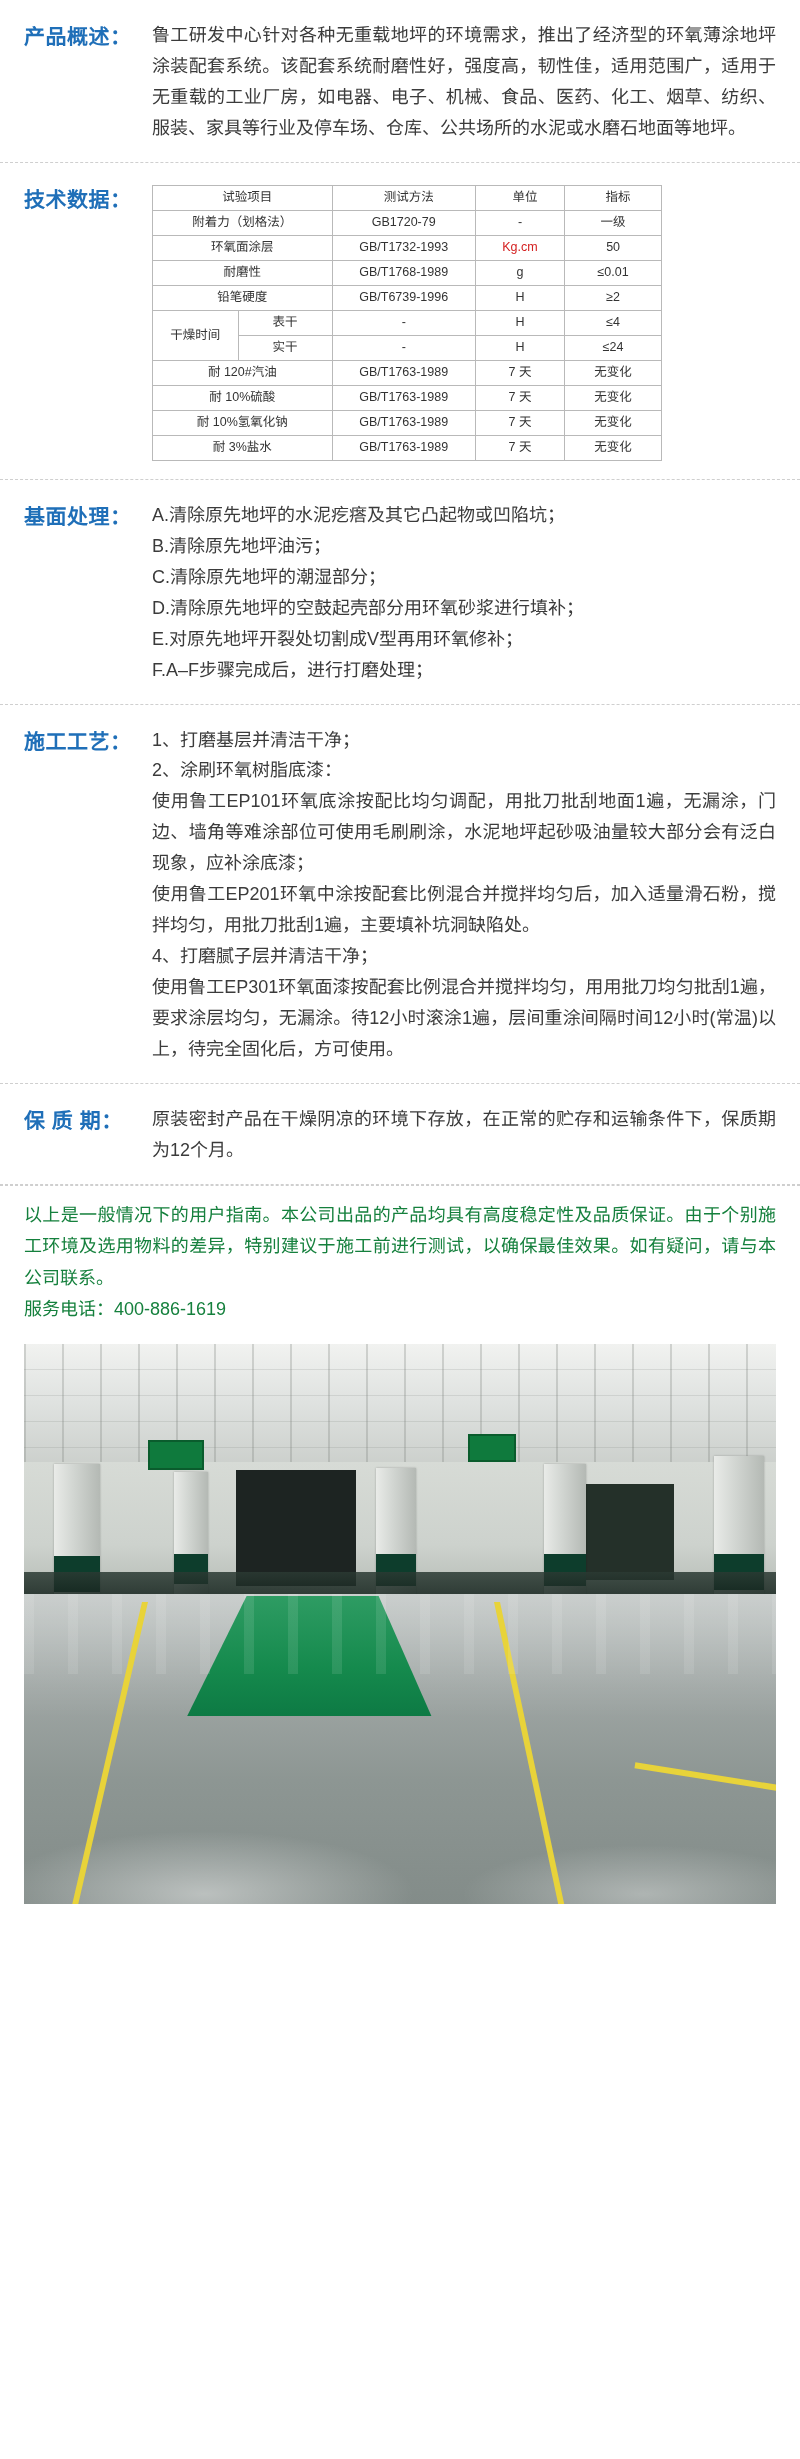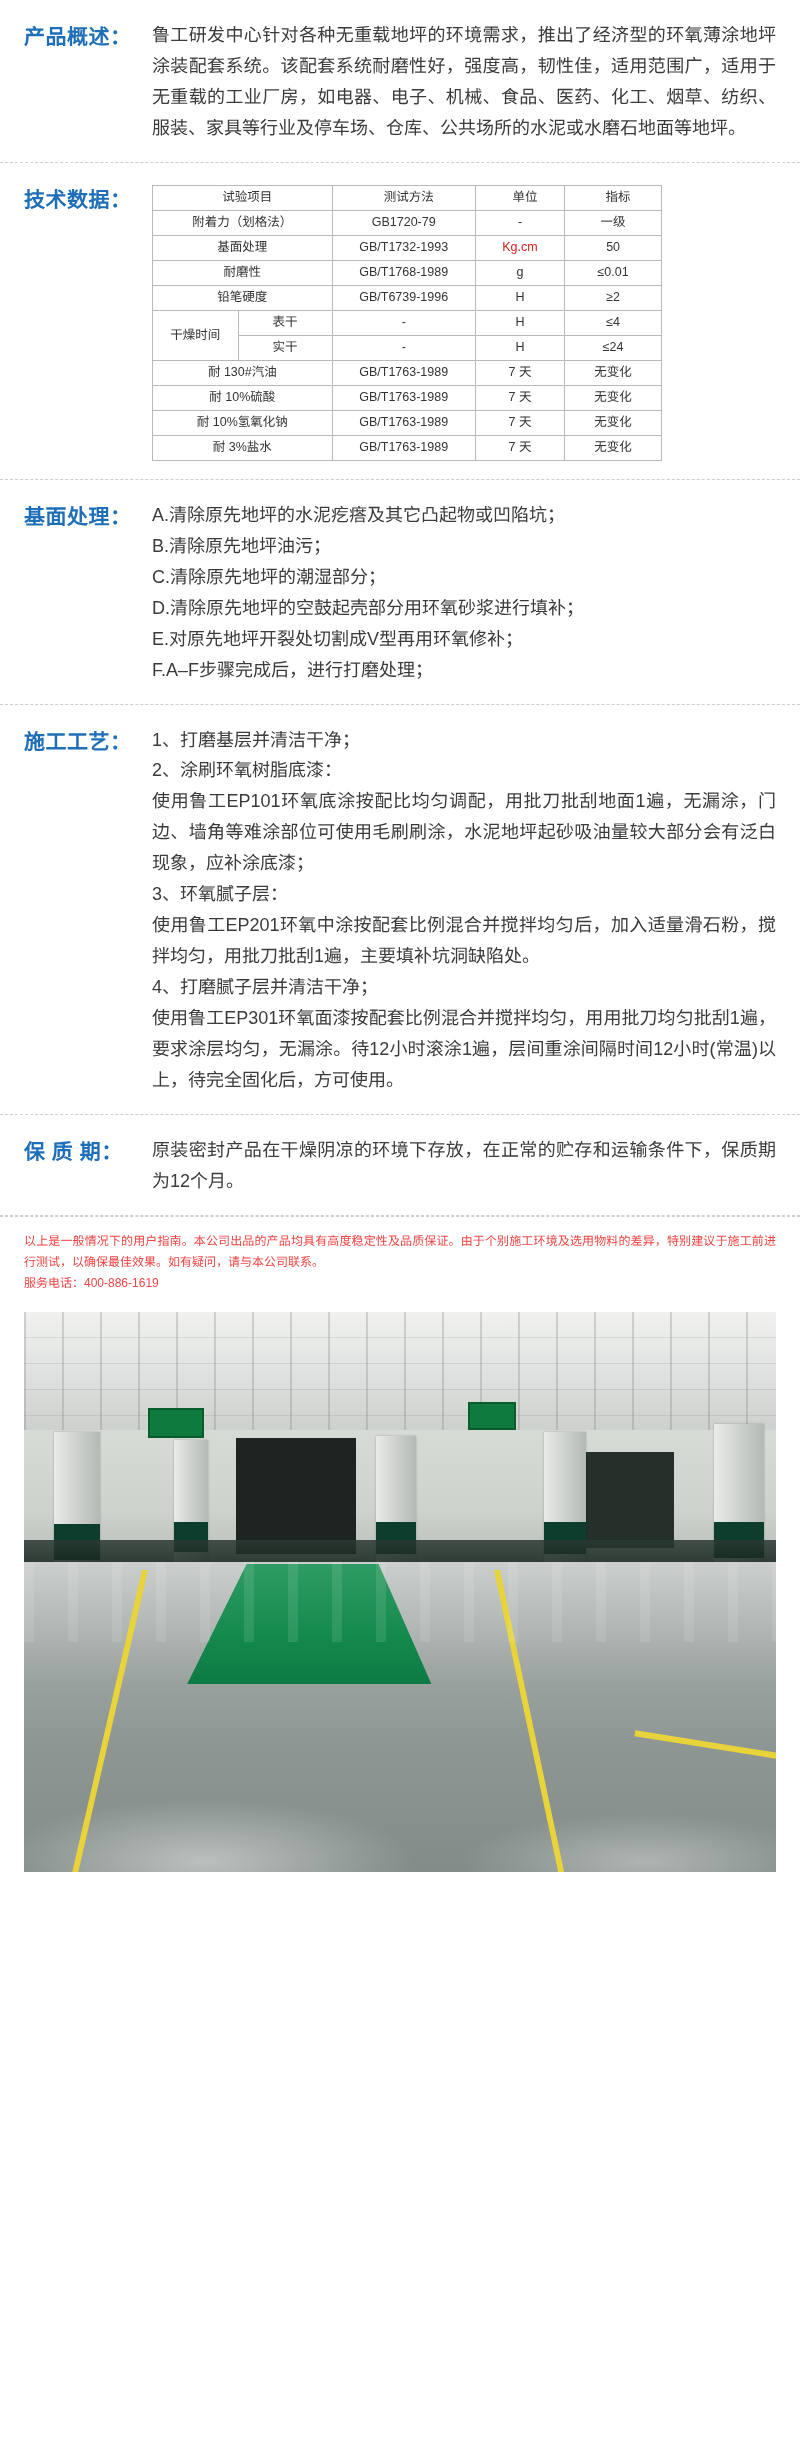--- a/index.html
+++ b/index.html
@@ -86,23 +86,23 @@
   .col1 { width: 190px; }
   .col2 { width: 140px; }
   .col3 { width: 80px; margin-left: 21px; }
   .col4 { width: 90px; }
   .red-cell { color: #d42020; }
   .cell-left-sub { width: 90px; }
   .cell-right-sub { width: 100px; }
   
   .footnote {
     padding: 14px 24px 8px 24px;
-    font-size: 12px;
+    font-size: 18px;
     line-height: 1.75;
-    color: #ef4444;
+    color: #15803d;
     border-top: 1px dashed #cfcfcf;
     text-align: justify;
   }
   .footnote div { margin: 0; }
   
   .photo-wrap {
     padding: 10px 24px 22px 24px;
   }
   .photo {
     width: 752px;
@@ -227,21 +227,21 @@
           </tr>
         </thead>
         <tbody>
           <tr>
             <td colspan="2">附着力（划格法）</td>
             <td>GB1720-79</td>
             <td>-</td>
             <td>一级</td>
           </tr>
           <tr>
-            <td colspan="2">基面处理</td>
+            <td colspan="2">环氧面涂层</td>
             <td>GB/T1732-1993</td>
             <td class="red-cell">Kg.cm</td>
             <td>50</td>
           </tr>
           <tr>
             <td colspan="2">耐磨性</td>
             <td>GB/T1768-1989</td>
             <td>g</td>
             <td>≤0.01</td>
           </tr>
@@ -258,21 +258,21 @@
             <td>H</td>
             <td>≤4</td>
           </tr>
           <tr>
             <td class="cell-right-sub">实干</td>
             <td>-</td>
             <td>H</td>
             <td>≤24</td>
           </tr>
           <tr>
-            <td colspan="2">耐 130#汽油</td>
+            <td colspan="2">耐 120#汽油</td>
             <td>GB/T1763-1989</td>
             <td>7 天</td>
             <td>无变化</td>
           </tr>
           <tr>
             <td colspan="2">耐 10%硫酸</td>
             <td>GB/T1763-1989</td>
             <td>7 天</td>
             <td>无变化</td>
           </tr>
@@ -316,21 +316,20 @@
         </p>
     </div>
   </div>
 
   <div class="section">
     <div class="sec-label">施工工艺：</div>
     <div class="sec-body">
       <p class="list-line">1、打磨基层并清洁干净；</p>
       <p class="list-line">2、涂刷环氧树脂底漆：</p>
       <p class="list-line">使用鲁工EP101环氧底涂按配比均匀调配，用批刀批刮地面1遍，无漏涂，门边、墙角等难涂部位可使用毛刷刷涂，水泥地坪起砂吸油量较大部分会有泛白现象，应补涂底漆；</p>
-      <p class="list-line">3、环氧腻子层：</p>
       <p class="list-line">使用鲁工EP201环氧中涂按配套比例混合并搅拌均匀后，加入适量滑石粉，搅拌均匀，用批刀批刮1遍，主要填补坑洞缺陷处。</p>
       <p class="list-line">4、打磨腻子层并清洁干净；</p>
       <p class="list-line">使用鲁工EP301环氧面漆按配套比例混合并搅拌均匀，用用批刀均匀批刮1遍，要求涂层均匀，无漏涂。待12小时滚涂1遍，层间重涂间隔时间12小时(常温)以上，待完全固化后，方可使用。</p>
     </div>
   </div>
 
   <div class="section">
     <div class="sec-label">保 质 期：</div>
     <div class="sec-body">
       <p>原装密封产品在干燥阴凉的环境下存放，在正常的贮存和运输条件下，保质期为12个月。</p>

